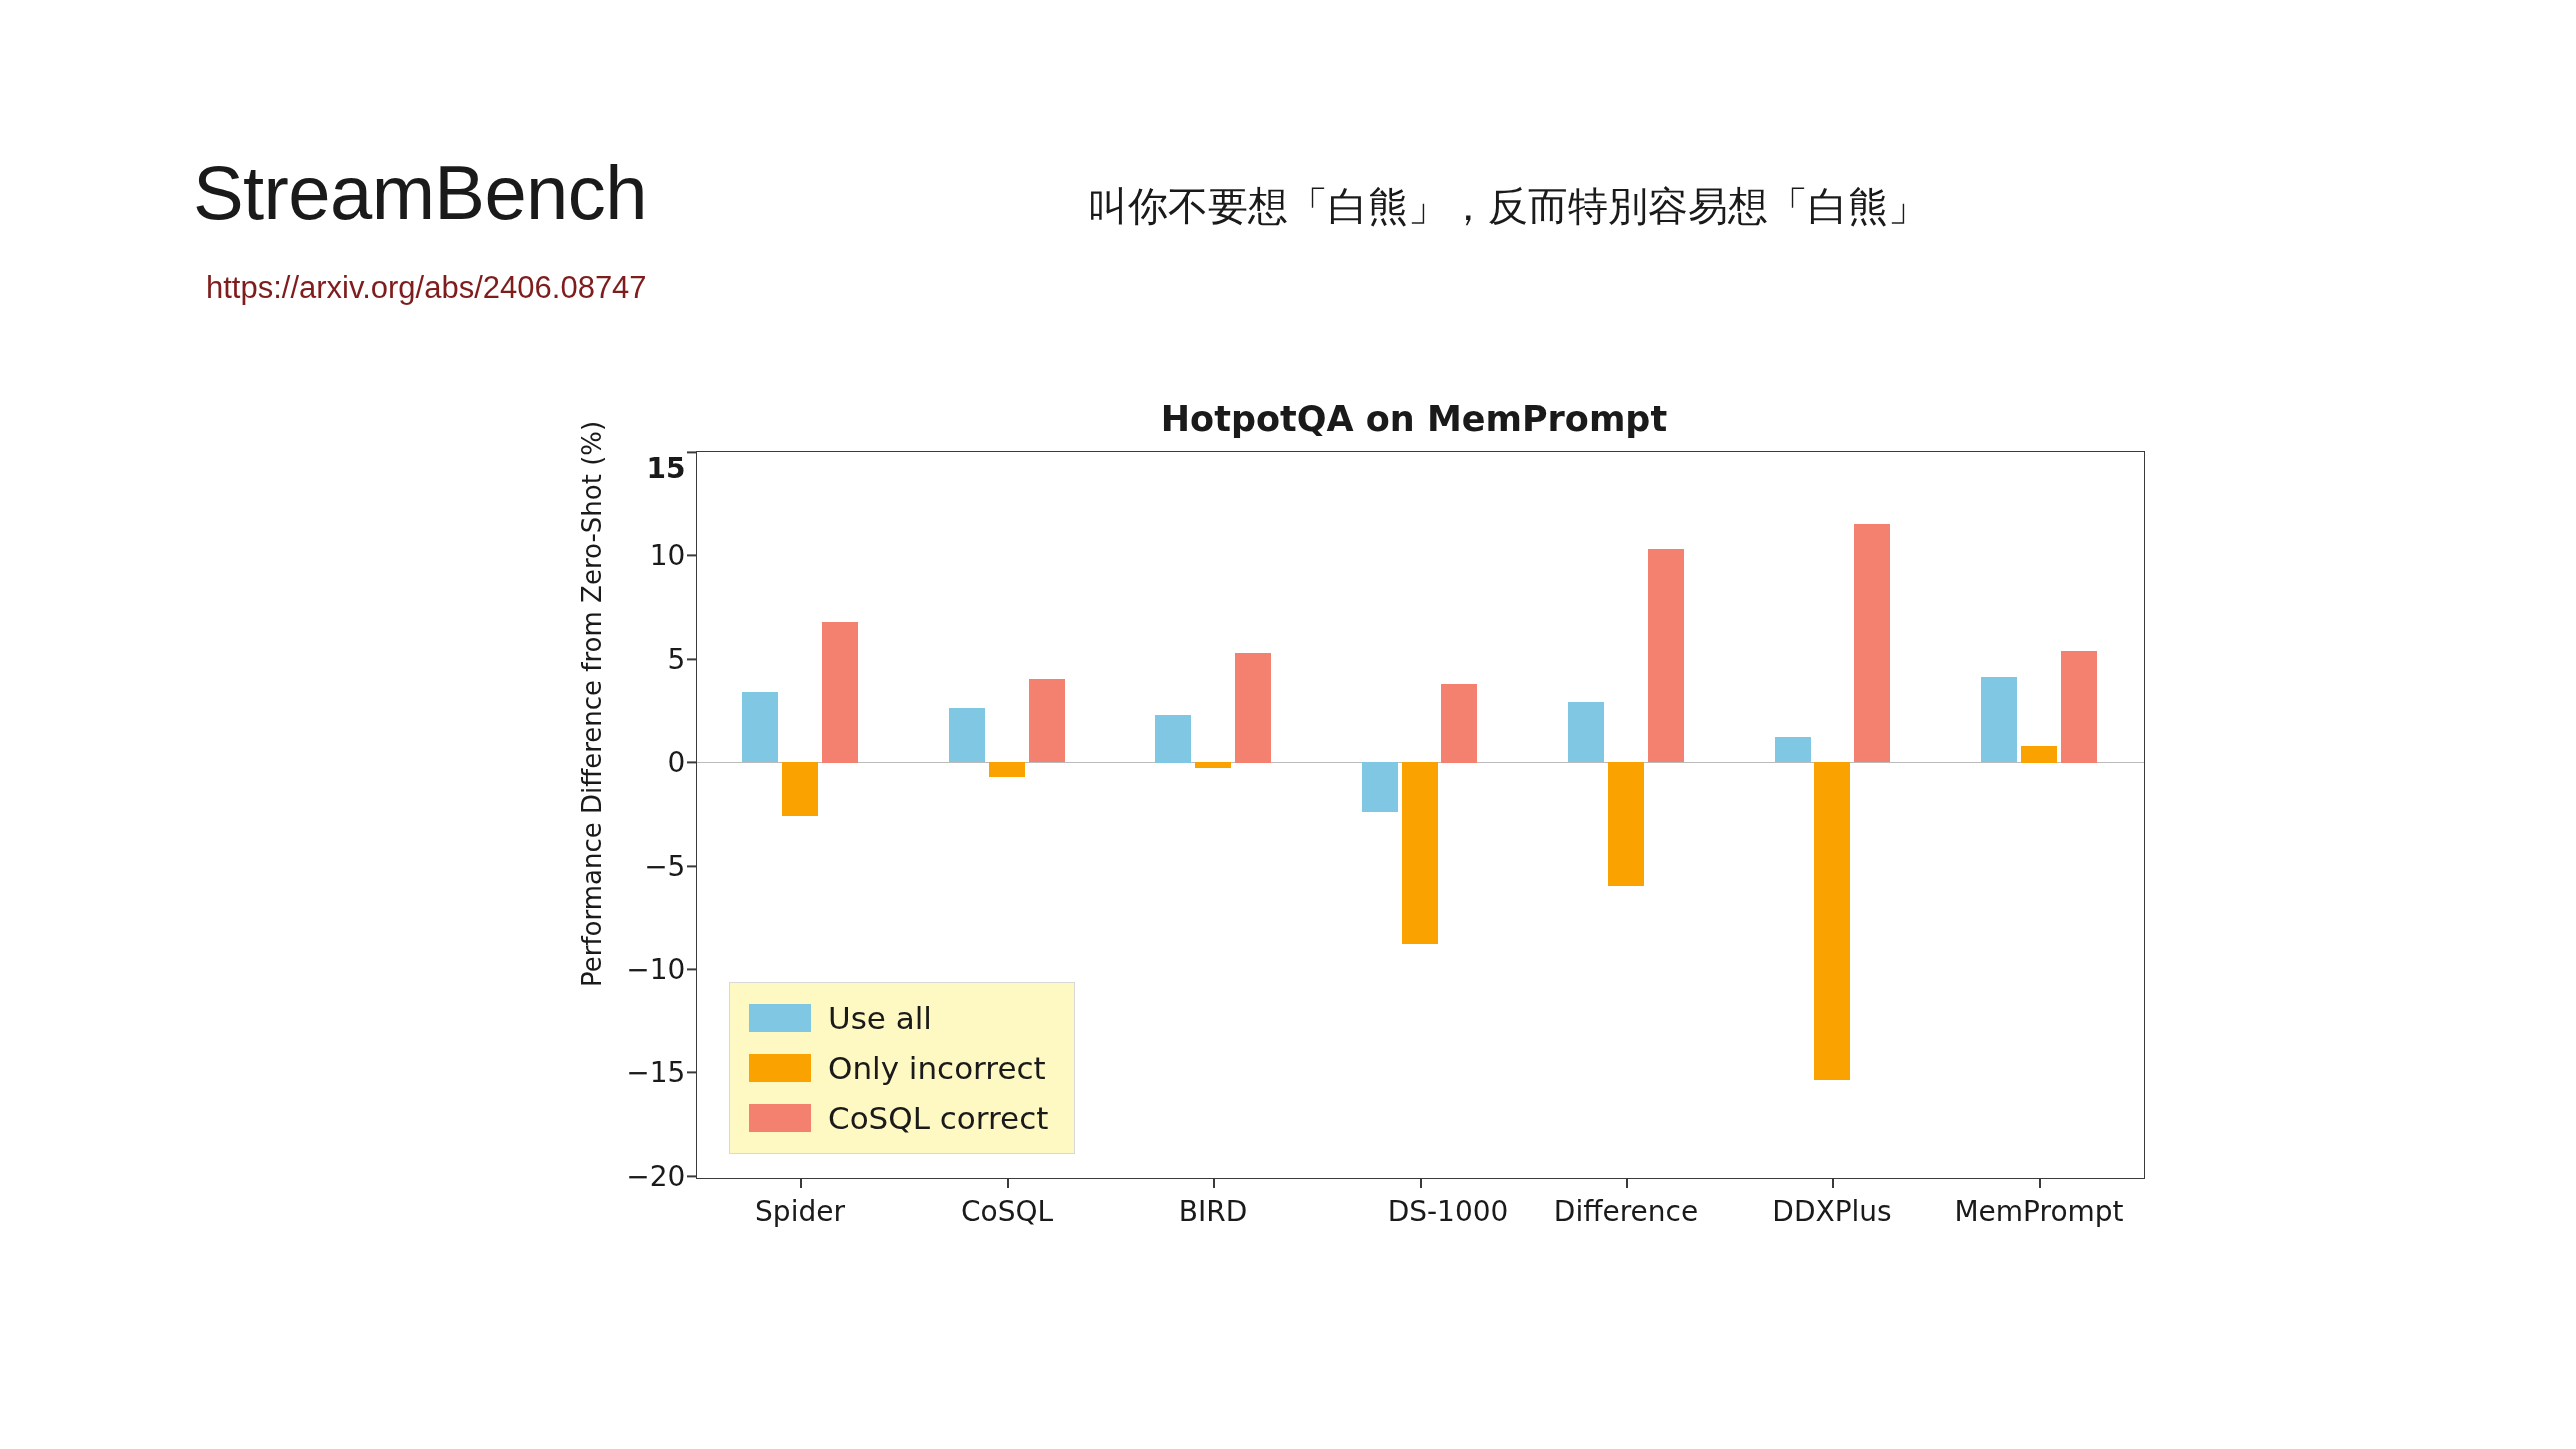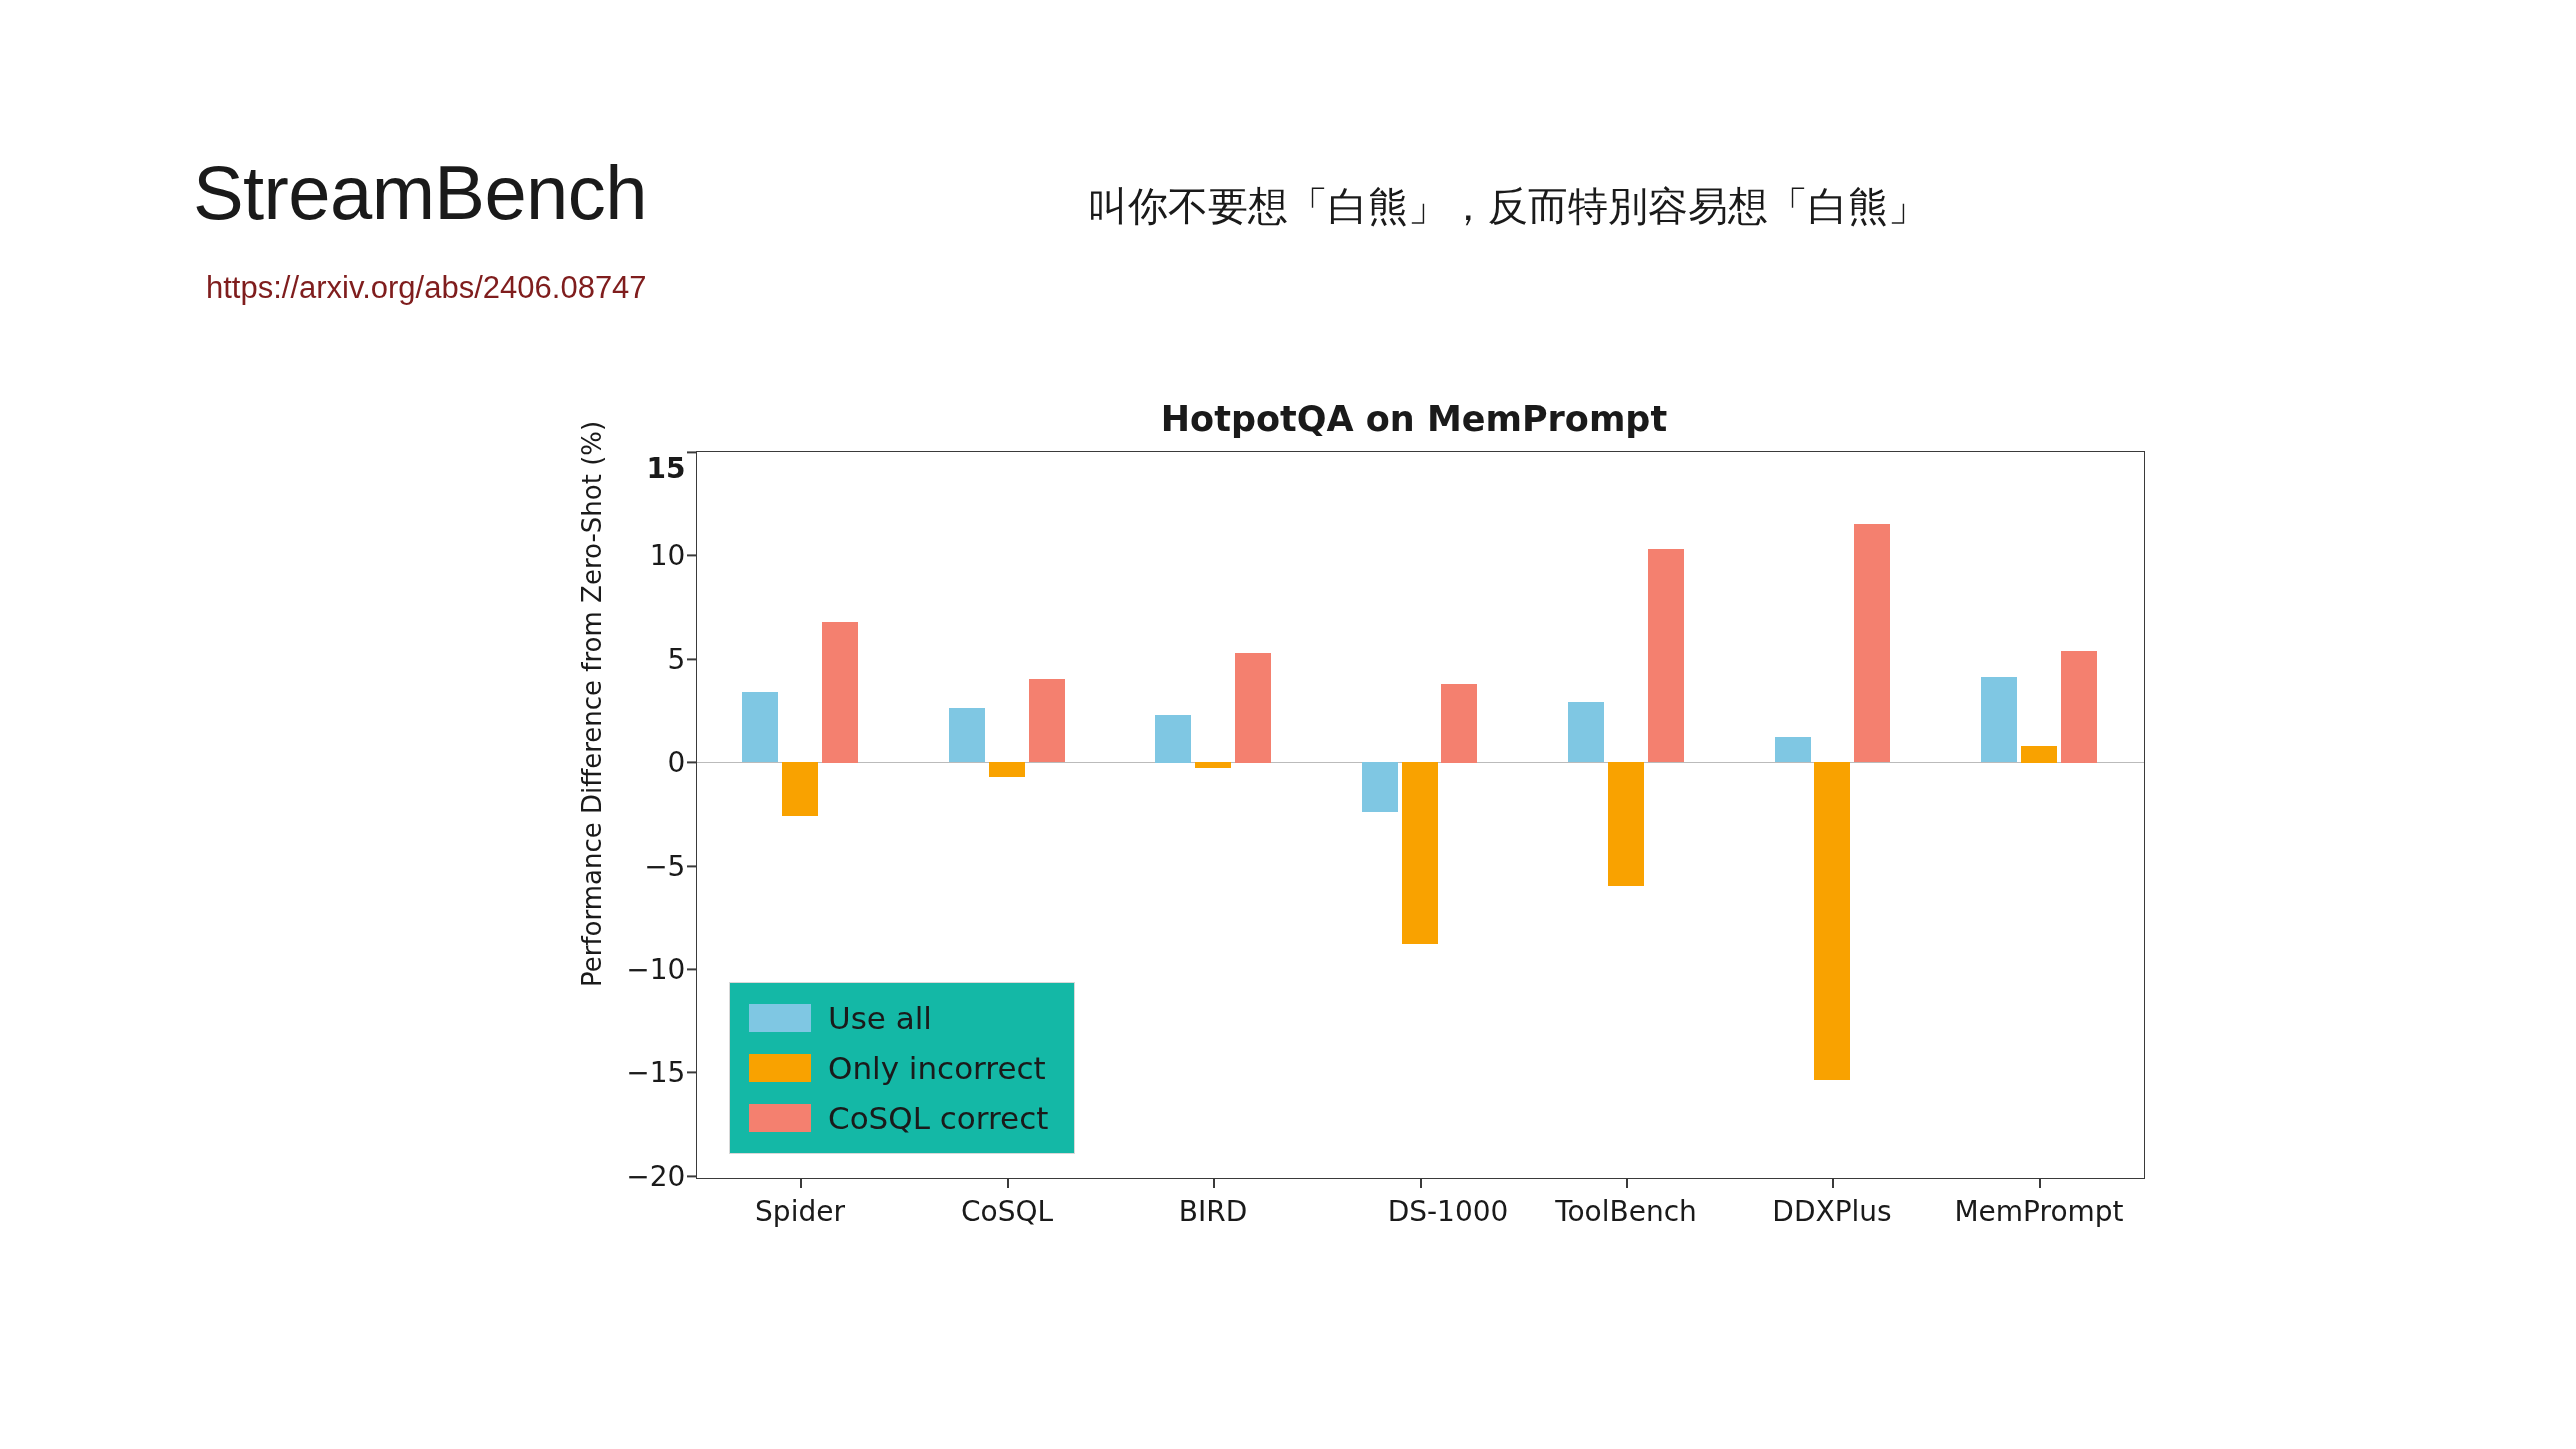--- a/index.html
+++ b/index.html
@@ -153,21 +153,21 @@
     width: 1.9px;
     height: 10.3px;
     background: #3a3a3a;
   }
 
   
   #legend {
     position: absolute;
     left: 32px;
     bottom: 24.5px;
-    background: #14b8a6;
+    background: #fef9c3;
     border: 1.3px solid #d8d8d8;
     padding: 16.7px 26px 16.7px 19.3px;
     display: flex;
     flex-direction: column;
     gap: 14px;
   }
   .legend-row {
     display: flex;
     align-items: center;
     gap: 16.7px;
@@ -254,21 +254,21 @@
       </div>
     <div id="xticks-container">
         <div class="xtick" style="left: 103px;">Spider</div>
         <div class="xtick-mark" style="left: 103px;"></div>
         <div class="xtick" style="left: 310px;">CoSQL</div>
         <div class="xtick-mark" style="left: 310px;"></div>
         <div class="xtick" style="left: 516px;">BIRD</div>
         <div class="xtick-mark" style="left: 516px;"></div>
         <div class="xtick" style="left: 723px; margin-left: 28px;">DS-1000</div>
         <div class="xtick-mark" style="left: 723px;"></div>
-        <div class="xtick" style="left: 929px;">ToolBench</div>
+        <div class="xtick" style="left: 929px;">Difference</div>
         <div class="xtick-mark" style="left: 929px;"></div>
         <div class="xtick" style="left: 1135px;">DDXPlus</div>
         <div class="xtick-mark" style="left: 1135px;"></div>
         <div class="xtick" style="left: 1342px;">MemPrompt</div>
         <div class="xtick-mark" style="left: 1342px;"></div>
       </div>
 
     <div id="legend">
         <div class="legend-row">
           <div class="legend-swatch" style="background: rgb(127, 199, 227);"></div>

